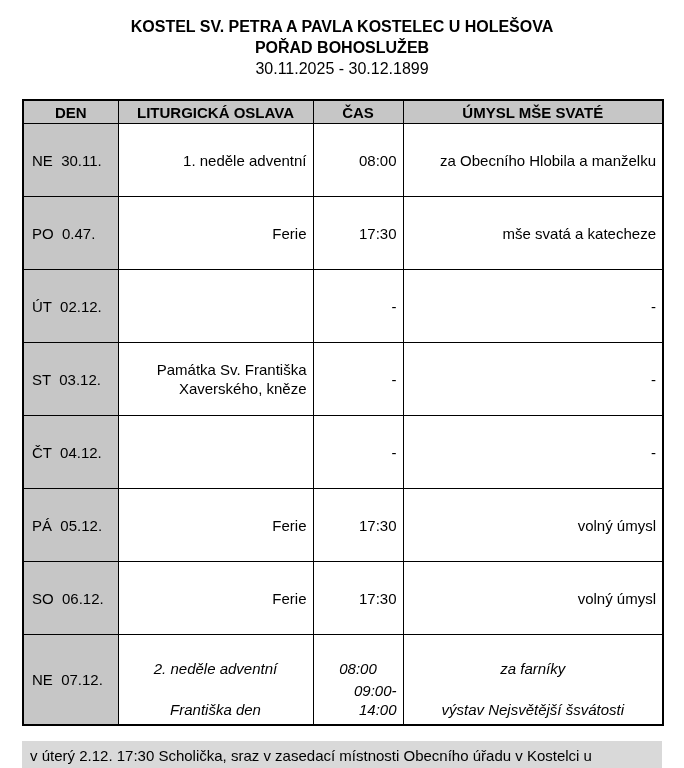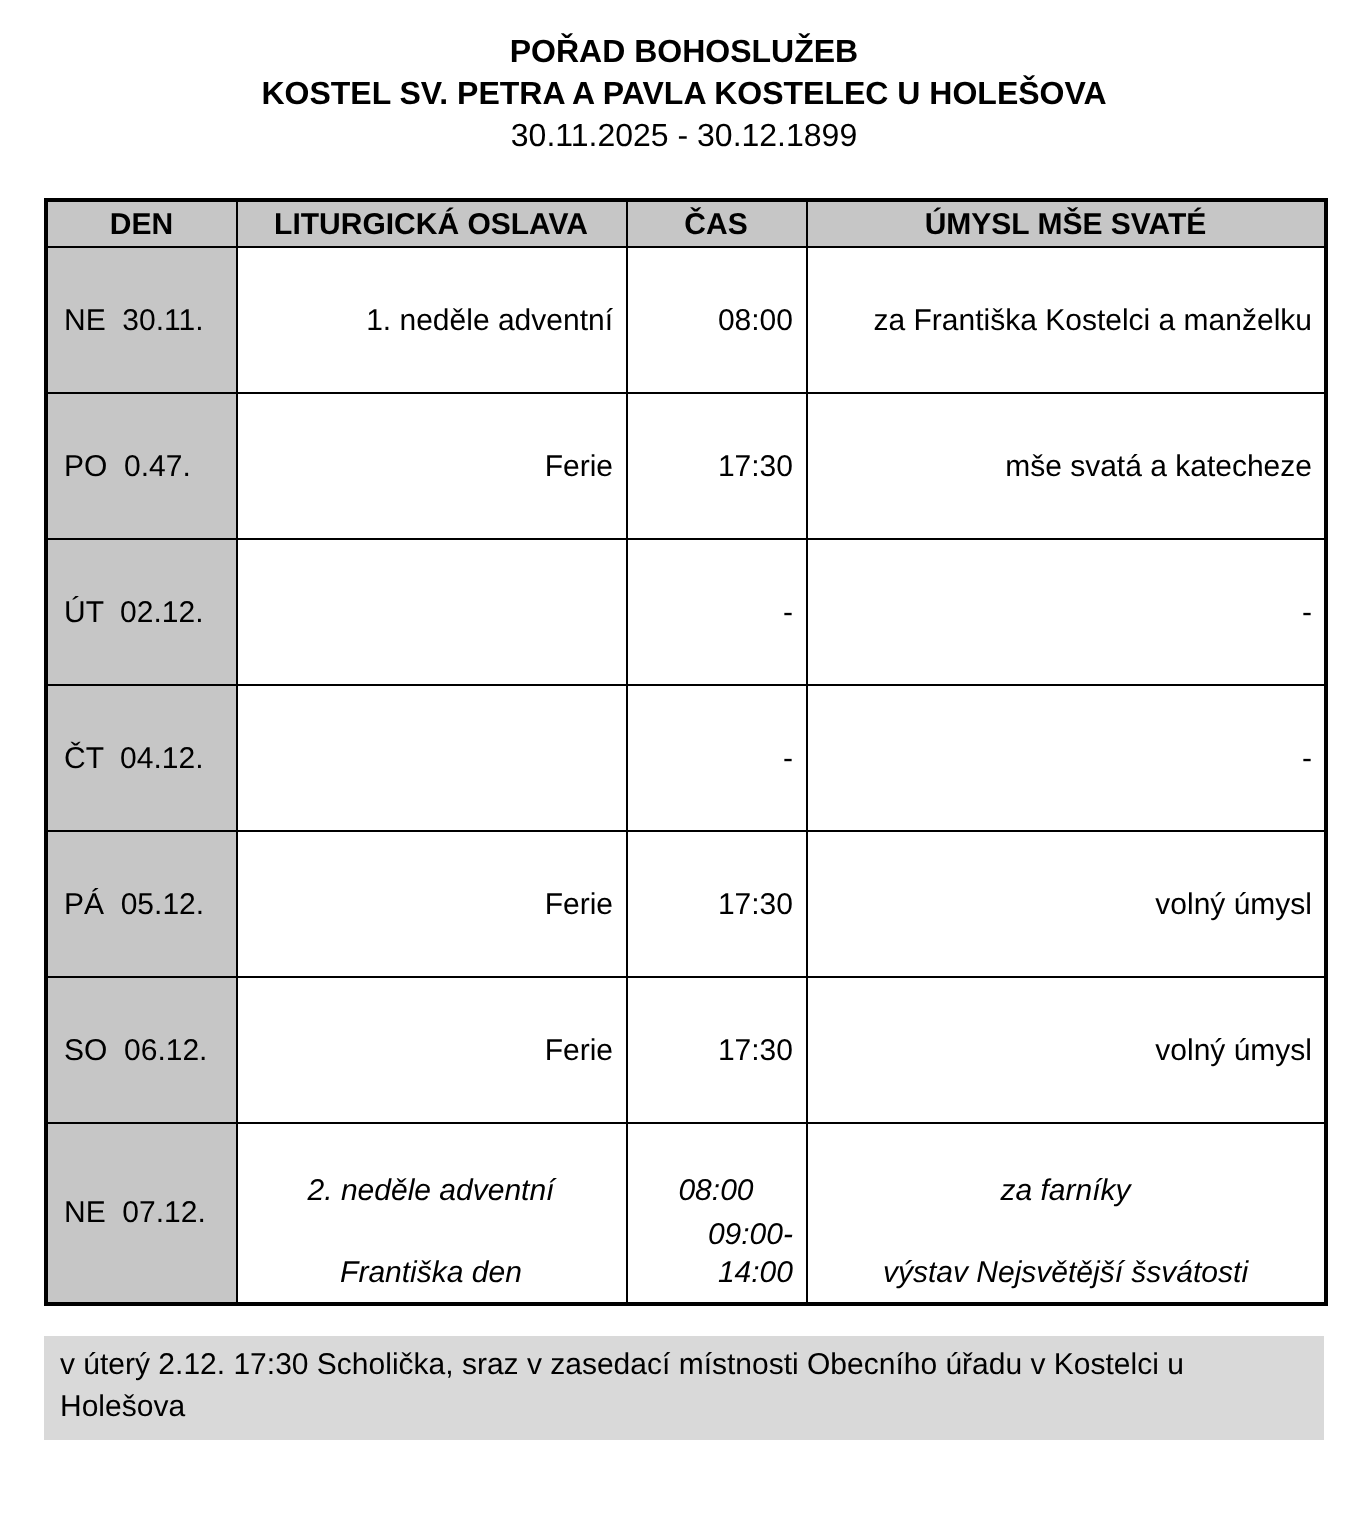--- a/index.html
+++ b/index.html
@@ -90,22 +90,22 @@
     line-height: 21px;
     text-align: left;
   }
 </style>
 </head>
 <body>
 
 <div class="page">
 
   <div class="doc-header">
+    <div class="title-line">KOSTEL SV. PETRA A PAVLA KOSTELEC U HOLEŠOVA</div>
     <div class="title-line">POŘAD BOHOSLUŽEB</div>
-    <div class="title-line">KOSTEL SV. PETRA A PAVLA KOSTELEC U HOLEŠOVA</div>
     <div class="date-range">30.11.2025 - 30.12.1899</div>
   </div>
 
   <table class="schedule">
     <colgroup>
       <col style="width:95px">
       <col style="width:195px">
       <col style="width:90px">
       <col style="width:260px">
     </colgroup>
@@ -115,31 +115,37 @@
         <th>LITURGICKÁ OSLAVA</th>
         <th>ČAS</th>
         <th>ÚMYSL MŠE SVATÉ</th>
       </tr>
     </thead>
     <tbody>
       <tr>
         <td class="den">NE  30.11.</td>
         <td>1. neděle adventní</td>
         <td>08:00</td>
-        <td>za Františka Kostelci a manželku</td>
+        <td>za Obecního Hlobila a manželku</td>
       </tr>
       <tr>
         <td class="den">PO  0.47.</td>
         <td>Ferie</td>
         <td>17:30</td>
         <td>mše svatá a katecheze</td>
       </tr>
       <tr>
         <td class="den">ÚT  02.12.</td>
         <td></td>
+        <td>-</td>
+        <td>-</td>
+      </tr>
+      <tr>
+        <td class="den">ST  03.12.</td>
+        <td>Památka Sv. Františka Xaverského, kněze</td>
         <td>-</td>
         <td>-</td>
       </tr>
       <tr>
         <td class="den">ČT  04.12.</td>
         <td></td>
         <td>-</td>
         <td>-</td>
       </tr>
       <tr>

